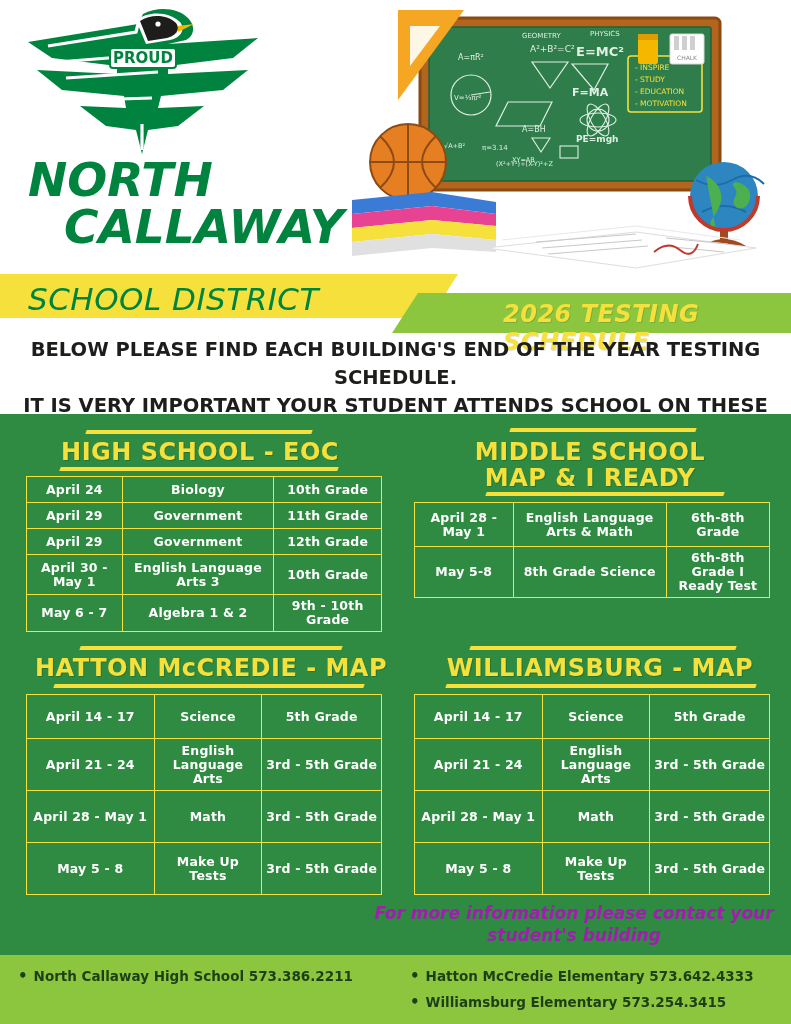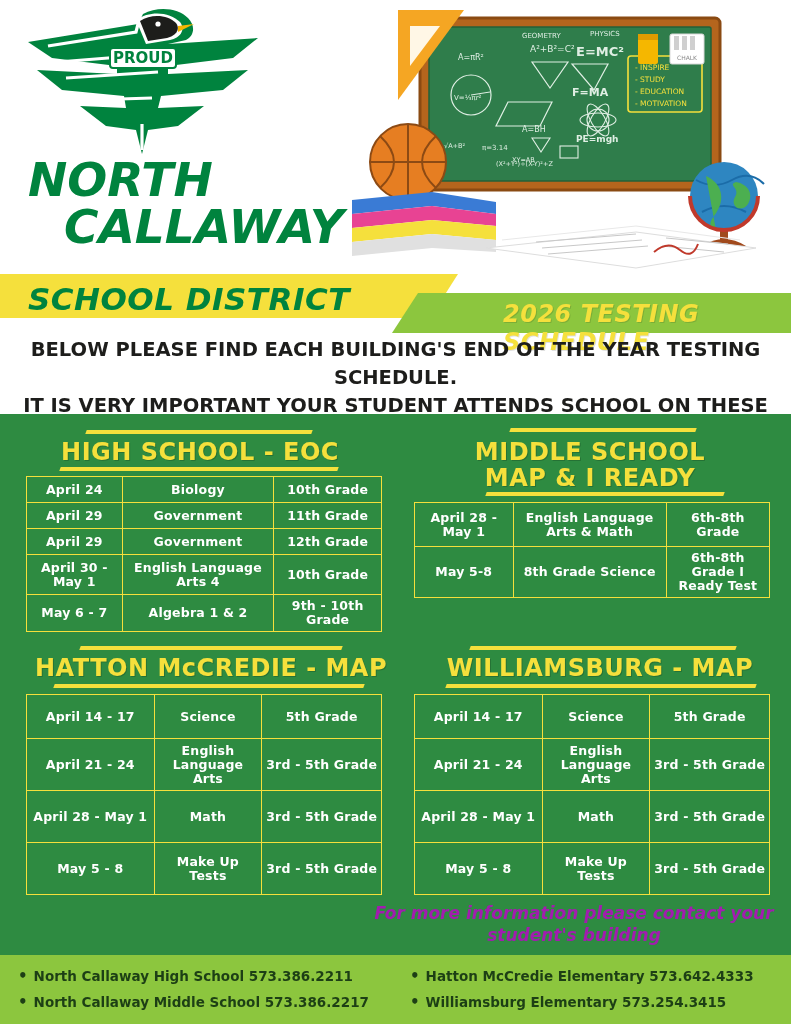--- a/index.html
+++ b/index.html
@@ -30,21 +30,21 @@
     background: #f5e03c;
   }
   .yellow-band:after {
     content:""; position:absolute; right:-28px; top:0;
     border-top: 44px solid #f5e03c;
     border-right: 28px solid transparent;
   }
   .band-text {
     position: absolute; left: 28px; top: 281px;
     font-family: "DejaVu Sans", sans-serif;
-    font-weight: bold; font-style: italic; font-size: 31px;
+    font-weight: normal; font-style: italic; font-size: 31px;
     color: #00833e; letter-spacing: 0.5px;
   }
 
   .green-band {
     position: absolute; left: 418px; top: 293px; width: 373px; height: 40px;
     background: #8cc63e;
   }
   .green-band:before {
     content:""; position:absolute; left:-26px; top:0;
     border-bottom: 40px solid #8cc63e;
@@ -291,21 +291,21 @@
           <td>Government</td>
           <td>11th Grade</td>
         </tr>
         <tr>
           <td style="height:26px;">April 29</td>
           <td>Government</td>
           <td>12th Grade</td>
         </tr>
         <tr>
           <td style="height:40px;">April 30 - May 1</td>
-          <td>English Language Arts 4</td>
+          <td>English Language Arts 3</td>
           <td>10th Grade</td>
         </tr>
         <tr>
           <td style="height:26px;">May 6 - 7</td>
           <td>Algebra 1 &amp; 2</td>
           <td>9th - 10th Grade</td>
         </tr>
       </tbody>
     </table>
 
@@ -390,23 +390,20 @@
 
   <div class="contact-note">
     <div>For more information please contact your</div>
     <div>student's building</div>
   </div>
 
   <div class="footer">
     <div class="f-col" style="left:18px; top:8px;">
       <div class="f-item">
         <span class="bullet">•</span><span>North Callaway High School  573.386.2211</span>
-      </div>
-      <div class="f-item">
-        <span class="bullet">•</span><span>North Callaway Middle School  573.386.2217</span>
       </div>
     </div>
     <div class="f-col" style="left:410px; top:8px;">
       <div class="f-item">
         <span class="bullet">•</span><span>Hatton McCredie Elementary 573.642.4333</span>
       </div>
       <div class="f-item">
         <span class="bullet">•</span><span>Williamsburg Elementary 573.254.3415</span>
       </div>
     </div>

